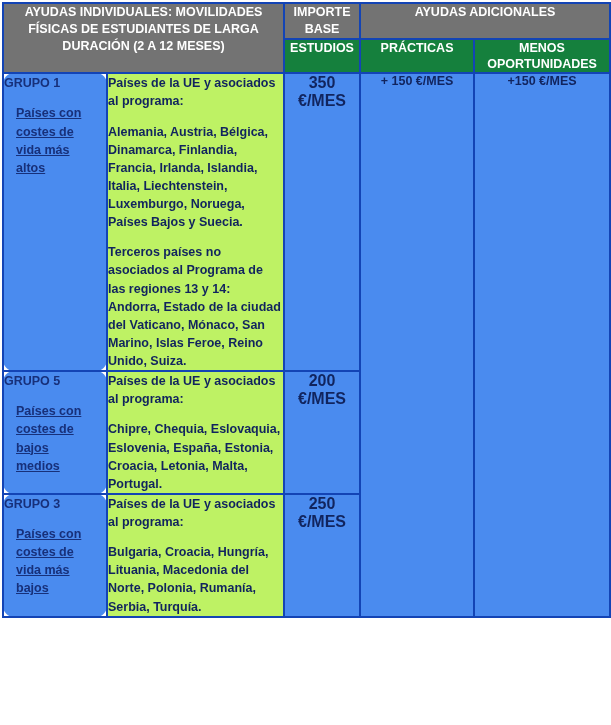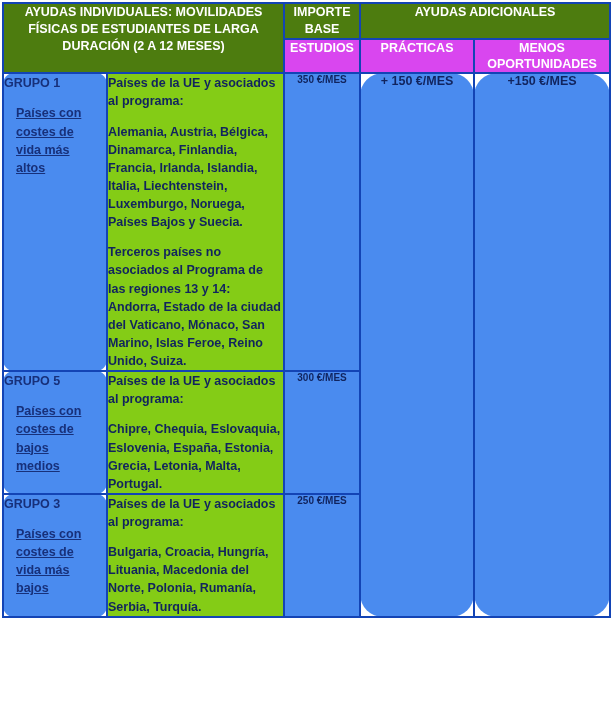--- a/index.html
+++ b/index.html
@@ -22,31 +22,31 @@
     width: 607px;
     margin: 2px 0 0 2px;
     table-layout: fixed;
   }
   table.aid-table td {
     border: 2px solid #1344b5;
     vertical-align: top;
     padding: 0;
   }
   .hdr-main {
-    background: #4d7c0f;
+    background: #737373;
     color: #ffffff;
     font-weight: bold;
     font-size: 12.5px;
     line-height: 1.35;
     text-align: center;
     padding: 8px 6px;
     vertical-align: middle;
   }
   .hdr-sub {
-    background: #d946ef;
+    background: #15803d;
     color: #ffffff;
     font-weight: bold;
     font-size: 12.5px;
     line-height: 1.3;
     text-align: center;
     padding: 7px 4px;
     vertical-align: middle;
   }
   .cell-group {
     background: #4a8bef;
@@ -58,51 +58,50 @@
     border-radius: 11px;
   }
   .cell-group .grp-title {
     margin: 0 0 12px 0;
   }
   .cell-group .grp-desc {
     margin: 12px;
     text-decoration: underline;
   }
   .cell-countries {
-    background: #84cc16;
+    background: #bef264;
     color: #11245e;
     font-weight: bold;
     font-size: 12.5px;
     line-height: 1.45;
     padding: 10px 6px 10px 8px;
   }
   .cell-countries p {
     margin: 0 0 12px 0;
   }
   .cell-countries p:last-child {
     margin-bottom: 0;
   }
   .cell-amount {
     background: #4a8bef;
     color: #11245e;
     font-weight: bold;
-    font-size: 10px;
+    font-size: 16px;
     text-align: center;
     vertical-align: middle;
     padding: 6px 4px;
   }
   .cell-merged {
     background: #4a8bef;
     color: #11245e;
     font-weight: bold;
     font-size: 12.5px;
     text-align: center;
     vertical-align: middle;
     padding: 6px 4px;
-    border-radius: 23px;
   }
   .col-group { width: 104px; }
   .col-countries { width: 177px; }
   .col-estudios { width: 76px; }
   .col-practicas { width: 114px; }
   .col-menos { width: 136px; }
 </style>
 </head>
 <body>
 
@@ -142,23 +141,23 @@
         <td class="cell-merged" rowspan="3">+150 €/MES</td>
       </tr>
 
       <tr>
         <td class="cell-group">
           <p class="grp-title">GRUPO 5</p>
           <p class="grp-desc">Países con costes de bajos medios</p>
         </td>
         <td class="cell-countries">
           <p>Países de la UE y asociados al programa:</p>
-          <p>Chipre, Chequia, Eslovaquia, Eslovenia, España, Estonia, Grecia, Letonia, Malta, Portugal.</p>
+          <p>Chipre, Chequia, Eslovaquia, Eslovenia, España, Estonia, Croacia, Letonia, Malta, Portugal.</p>
         </td>
-        <td class="cell-amount">300 €/MES</td>
+        <td class="cell-amount">200 €/MES</td>
       </tr>
 
       <tr>
         <td class="cell-group">
           <p class="grp-title">GRUPO 3</p>
           <p class="grp-desc">Países con costes de vida más bajos</p>
         </td>
         <td class="cell-countries">
           <p>Países de la UE y asociados al programa:</p>
           <p>Bulgaria, Croacia, Hungría, Lituania, Macedonia del Norte, Polonia, Rumanía, Serbia, Turquía.</p>

